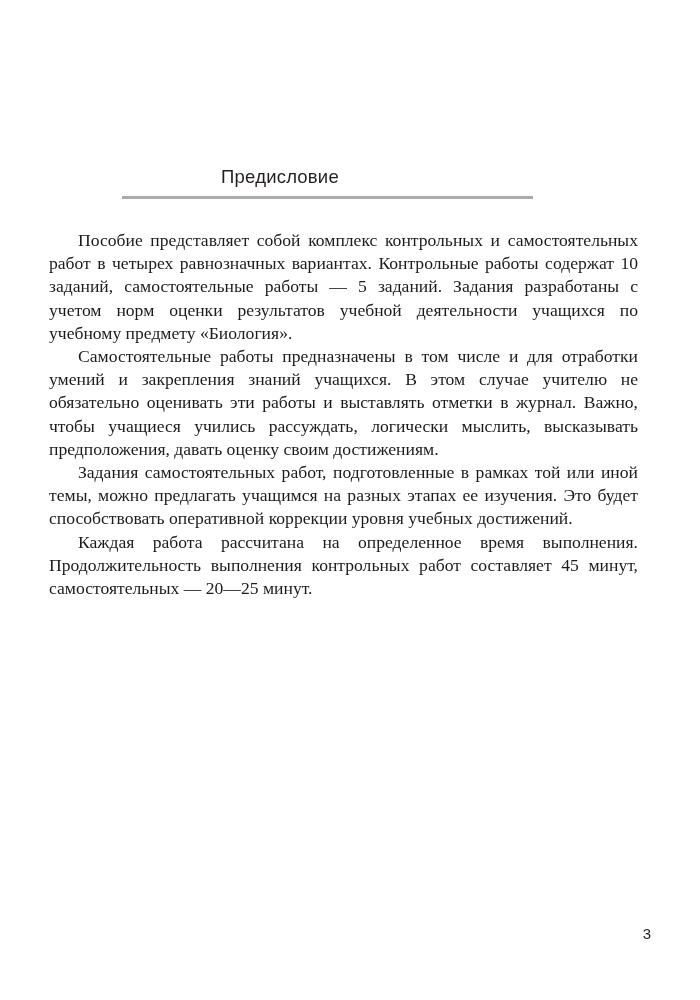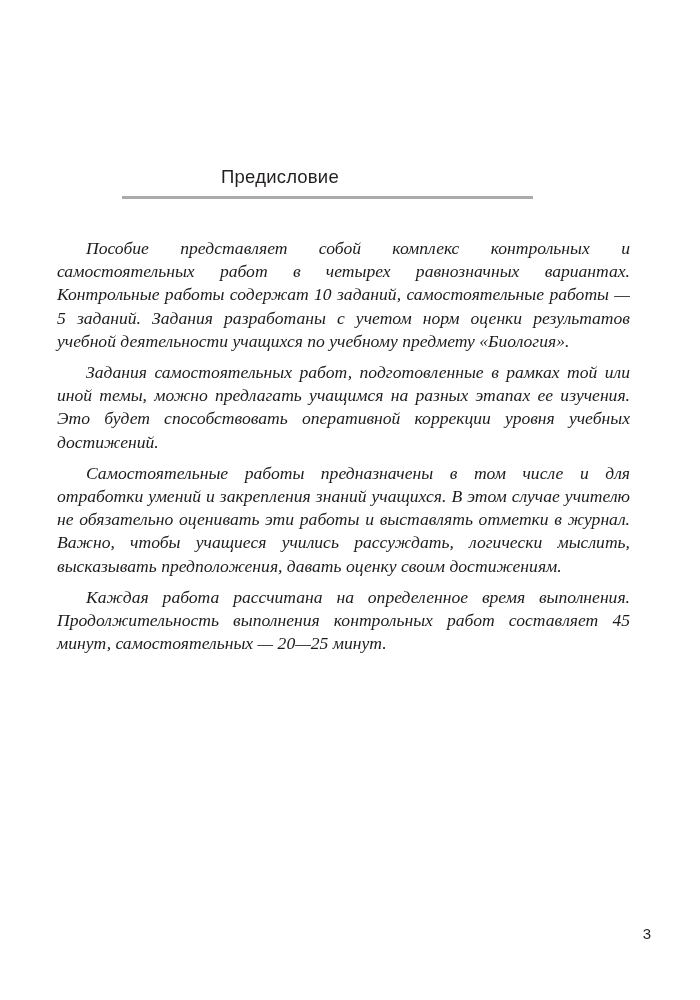--- a/index.html
+++ b/index.html
@@ -62,25 +62,24 @@
     font-family: "Liberation Serif", "DejaVu Serif", serif;
     font-size: 17.6px;
     line-height: 23.2px;
     color: #1b1b1b;
     text-align: justify;
     text-justify: inter-word;
     hyphens: manual;
   }
 
   .body-text p {
-    margin: 8px;
+    margin: 0;
     padding: 0;
     text-indent: 29px;
     text-align: justify;
-    font-style: italic;
   }
 
   .body-text p:last-child {
     text-align-last: left;
   }
 
   
   .folio {
     position: absolute;
     left: 0;
@@ -99,20 +98,20 @@
 <div class="page">
 
   <div class="heading-block">
     <h1 class="page-heading">Предисловие</h1>
   </div>
 
   <div class="heading-rule"></div>
 
   <div class="body-text">
     <p>Пособие представляет собой комплекс контрольных и самостоятельных работ в четырех равнозначных вариантах. Контрольные работы содержат 10 заданий, самостоятельные работы — 5 заданий. Задания разработаны с учетом норм оценки результатов учебной деятельности учащихся по учебному предмету «Биология».</p>
+    <p>Самостоятельные работы предназначены в том числе и для отработки умений и закрепления знаний учащихся. В этом случае учителю не обязательно оценивать эти работы и выставлять отметки в журнал. Важно, чтобы учащиеся учились рассуждать, логически мыслить, высказывать предположения, давать оценку своим достижениям.</p>
     <p>Задания самостоятельных работ, подготовленные в рамках той или иной темы, можно предлагать учащимся на разных этапах ее изучения. Это будет способствовать оперативной коррекции уровня учебных достижений.</p>
-    <p>Самостоятельные работы предназначены в том числе и для отработки умений и закрепления знаний учащихся. В этом случае учителю не обязательно оценивать эти работы и выставлять отметки в журнал. Важно, чтобы учащиеся учились рассуждать, логически мыслить, высказывать предположения, давать оценку своим достижениям.</p>
     <p>Каждая работа рассчитана на определенное время выполнения. Продолжительность выполнения контрольных работ составляет 45 минут, самостоятельных — 20—25 минут.</p>
   </div>
 
   <div class="folio">3</div>
 
 </div>
 
 </body></html>

